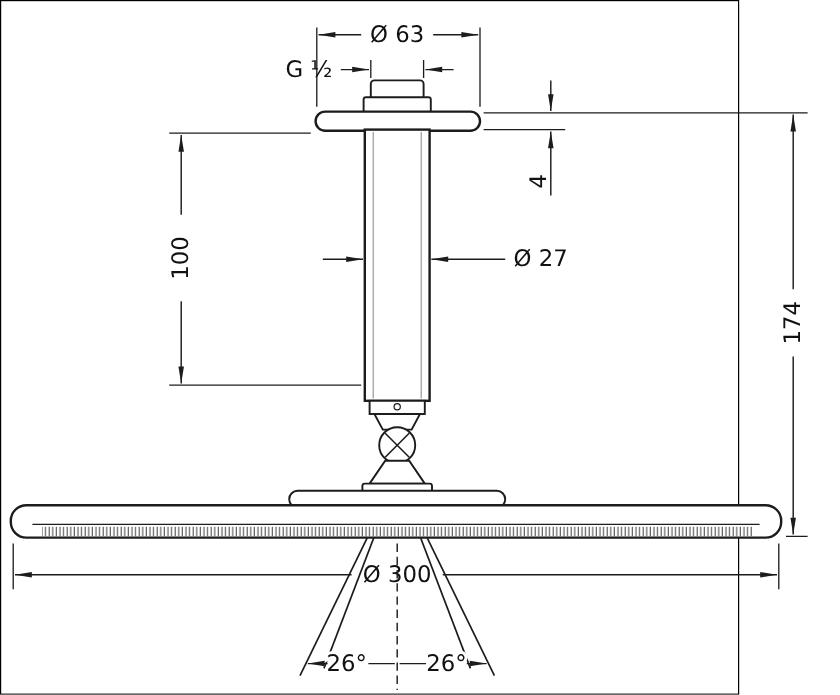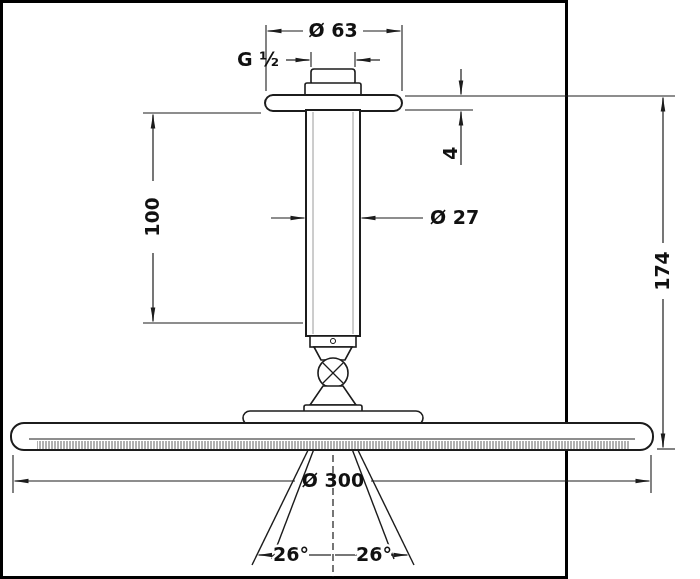--- a/index.html
+++ b/index.html
@@ -1,16 +1,16 @@
 <!DOCTYPE html>
 <html><head>
 <meta charset="utf-8">
 <style>
   html,body{margin:0;padding:0;background:#ffffff;}
-  .stage{width:568px;height:579px;box-sizing:border-box;border:3px solid #000000;background:#ffffff;font-weight:bold;}
+  .stage{width:616px;height:579px;box-sizing:border-box;border:1px solid #000000;background:#ffffff;}
   svg{display:block;}
   .outline{fill:#ffffff;stroke:#1c1c1c;stroke-width:2;}
   .outline-thin{fill:#ffffff;stroke:#1c1c1c;stroke-width:1.6;}
   .dim{stroke:#1c1c1c;stroke-width:1.2;fill:none;}
   .ext{stroke:#1c1c1c;stroke-width:1.1;fill:none;}
   .thin{stroke:#8f8f8f;stroke-width:0.9;fill:none;}
   .cross{stroke:#1c1c1c;stroke-width:1.3;fill:none;}
   .innerline{stroke:#1c1c1c;stroke-width:1;fill:none;}
   .dash{stroke:#1c1c1c;stroke-width:1.2;stroke-dasharray:7 4;fill:none;}
   .spray{stroke:#1c1c1c;stroke-width:1.4;fill:none;}

